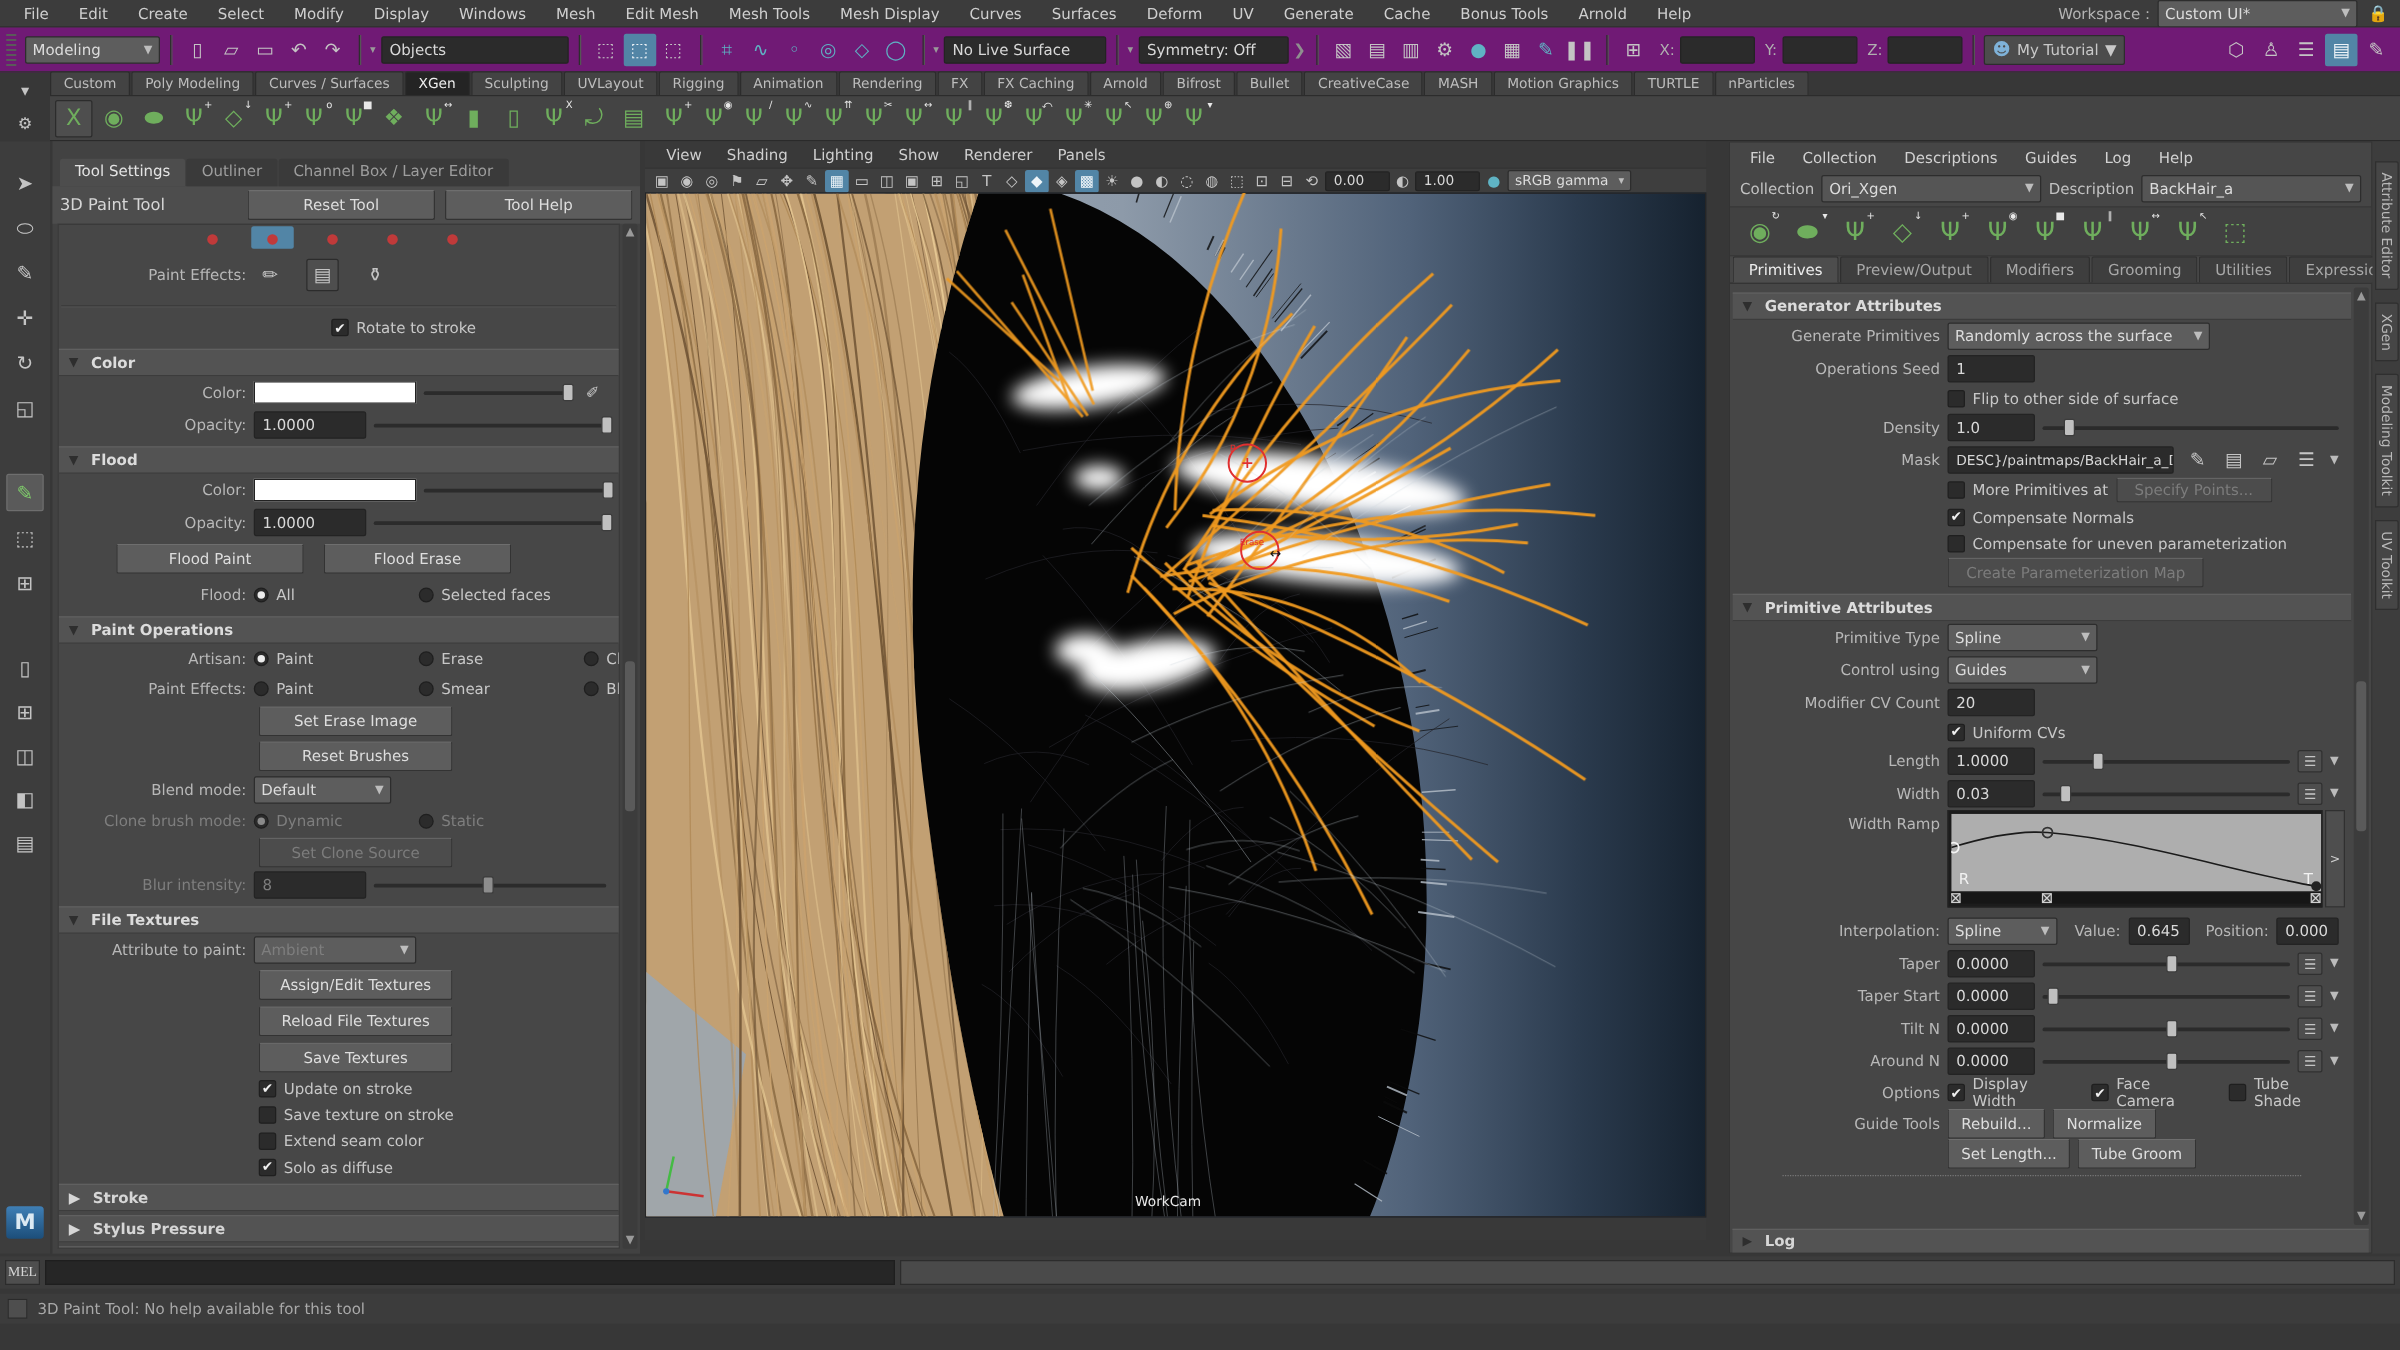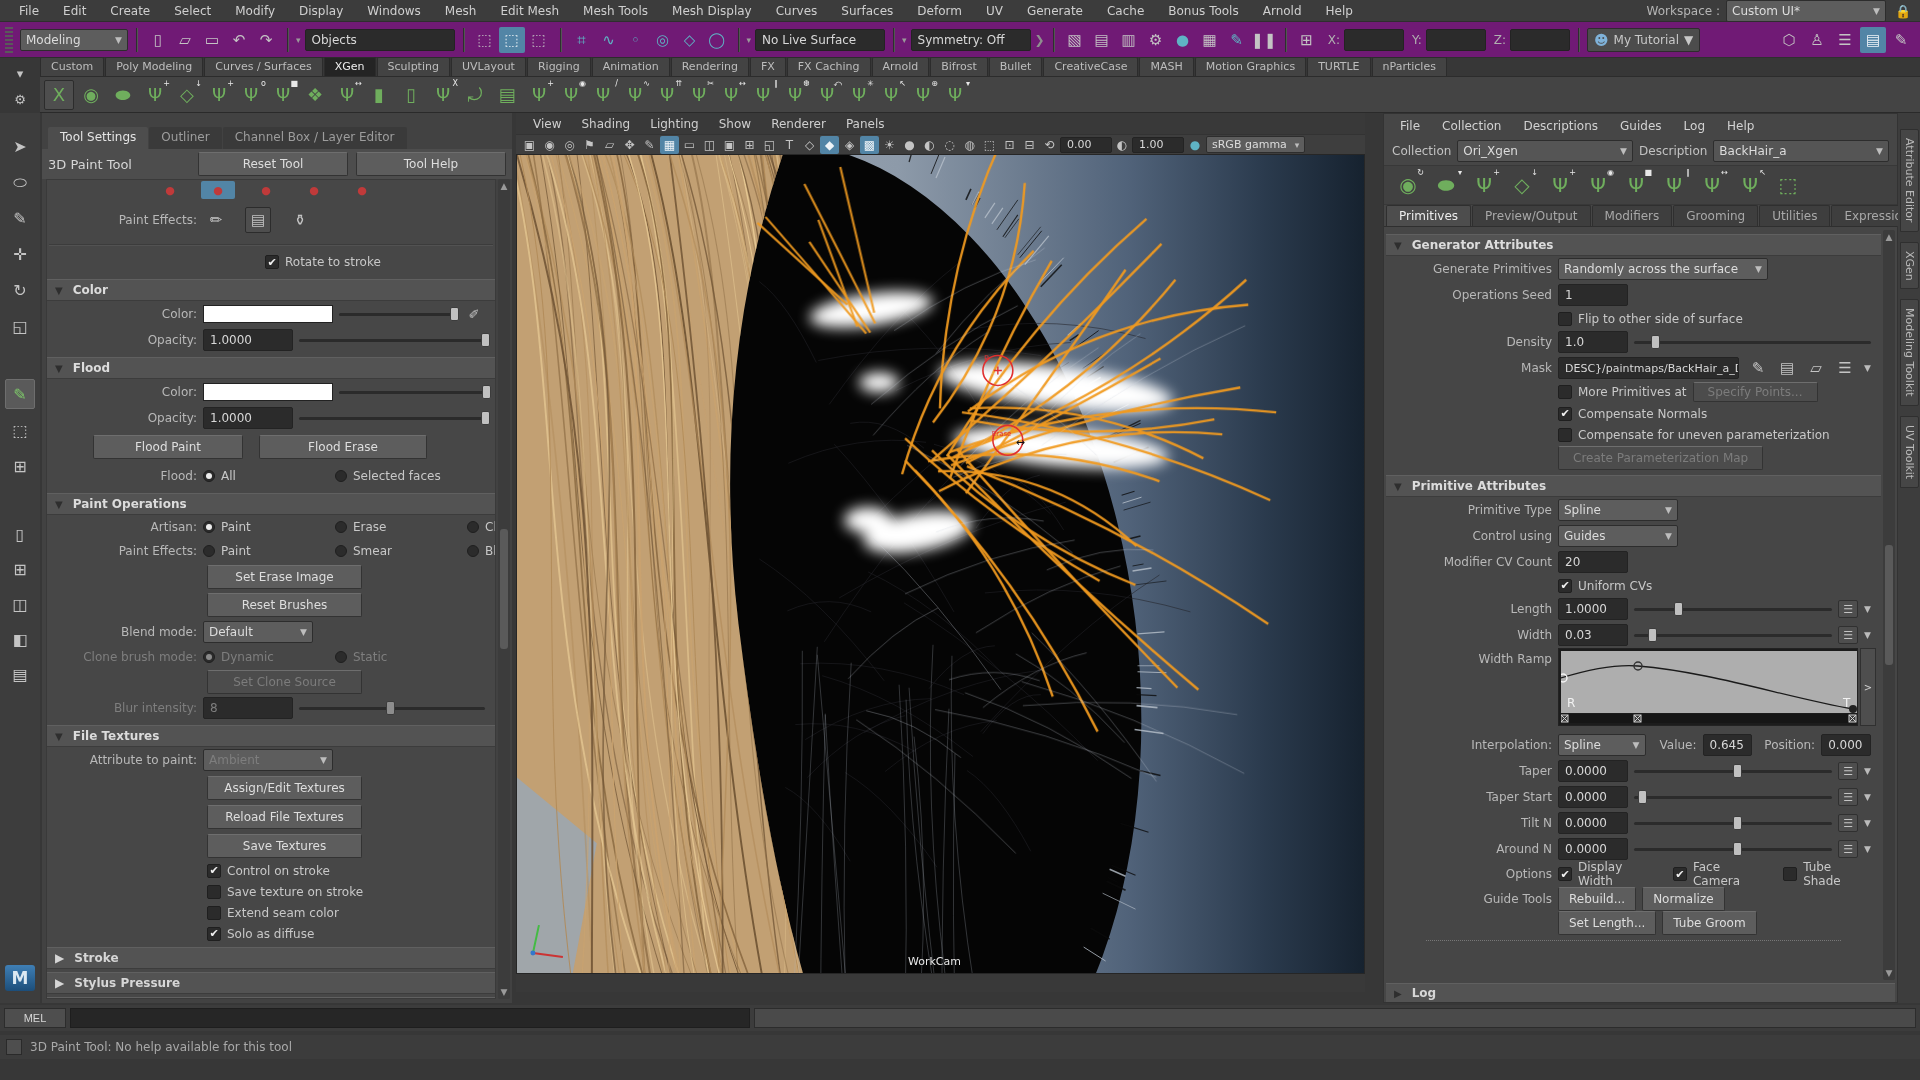--- a/index.html
+++ b/index.html
@@ -107,21 +107,21 @@
   #ramp-row { display:flex; align-items:stretch; gap:2px; padding-right:10px; }
   #ramp-box { position:relative; width:300px; height:78px; background:#1c1c1c; border:1px solid #222; padding:2px; }
   #ramp-expand { width:16px; background:#4e4e4e; border:1px solid #303030; color:#cfcfcf; display:flex; align-items:center; justify-content:center; font-size:10px; }
 
   
   #side-tabs { position:absolute; right:0; top:113px; width:22px; height:890px; background:#3d3d3d; display:flex; flex-direction:column; gap:10px; padding-top:16px; align-items:center; }
   #side-tabs .vtab { writing-mode:vertical-rl; color:#b9b9b9; font-size:11px; padding:8px 2px; background:#464646; border:1px solid #2f2f2f; border-radius:0 2px 2px 0; }
 
   
   #mel-bar { position:absolute; left:0; top:1005px; width:1920px; height:26px; background:#3c3c3c; display:flex; align-items:center; gap:4px; padding:0 4px; }
-  #mel-label { width:62px; height:20px; background:#4e4e4e; border:1px solid #2c2c2c; display:flex; align-items:center; justify-content:center; color:#d6d6d6; font-family:Liberation Sans, sans-serif; font-size:11px; }
+  #mel-label { width:28px; height:20px; background:#4e4e4e; border:1px solid #2c2c2c; display:flex; align-items:center; justify-content:center; color:#d6d6d6; font-family:Liberation Serif, serif; font-size:11px; }
   #mel-input { flex:0 0 680px; height:20px; background:#262626; border:1px solid #1e1e1e; font-family:"DejaVu Sans Mono", monospace; }
   #mel-result { flex:1; height:20px; background:#4a4a4a; border:1px solid #2c2c2c; }
   #help-bar { position:absolute; left:0; top:1035px; width:1920px; height:24px; background:#3c3c3c; display:flex; align-items:center; gap:8px; padding:0 6px; color:#a9a9a9; font-size:12px; }
   #help-bar .hicon { width:16px; height:16px; background:#4e4e4e; border:1px solid #2a2a2a; }
 </style>
 </head>
 <body>
 
 <div id="app">
 
@@ -393,21 +393,21 @@
         <span class="lblcol">Opacity:</span>
         <div class="field numfield">
             <span>1.0000</span>
           </div>
         <div class="slider">
             <div class="handle" style="left:98%"></div>
           </div>
       </div>
       <div class="row" style="height:32px;gap:16px;padding-left:46px">
         <div class="btn" style="width:150px">Flood Paint</div>
-        <div class="btn" style="width:168px">Flood Erase</div>
+        <div class="btn" style="width:150px">Flood Erase</div>
       </div>
       <div class="row">
         <span class="lblcol">Flood:</span>
         <div style="display:flex;gap:4px">
             <span class="radgrp">
               <span class="rad sel"></span>
               <span>All</span>
             </span>
             <span class="radgrp">
               <span class="rad"></span>
@@ -509,21 +509,21 @@
       </div>
       <div class="row" style="height:29px;padding-left:160px">
         <div class="btn" style="width:155px">Reload File Textures</div>
       </div>
       <div class="row" style="height:29px;padding-left:160px">
         <div class="btn" style="width:155px">Save Textures</div>
       </div>
       <div style="padding-left:160px">
           <div class="row" style="height: 21px;">
             <span class="chk">✔</span>
-            <span>Control on stroke</span>
+            <span>Update on stroke</span>
           </div>
           <div class="row" style="height: 21px;">
             <span class="chk"></span>
             <span>Save texture on stroke</span>
           </div>
           <div class="row" style="height: 21px;">
             <span class="chk"></span>
             <span>Extend seam color</span>
           </div>
           <div class="row" style="height: 21px;">

